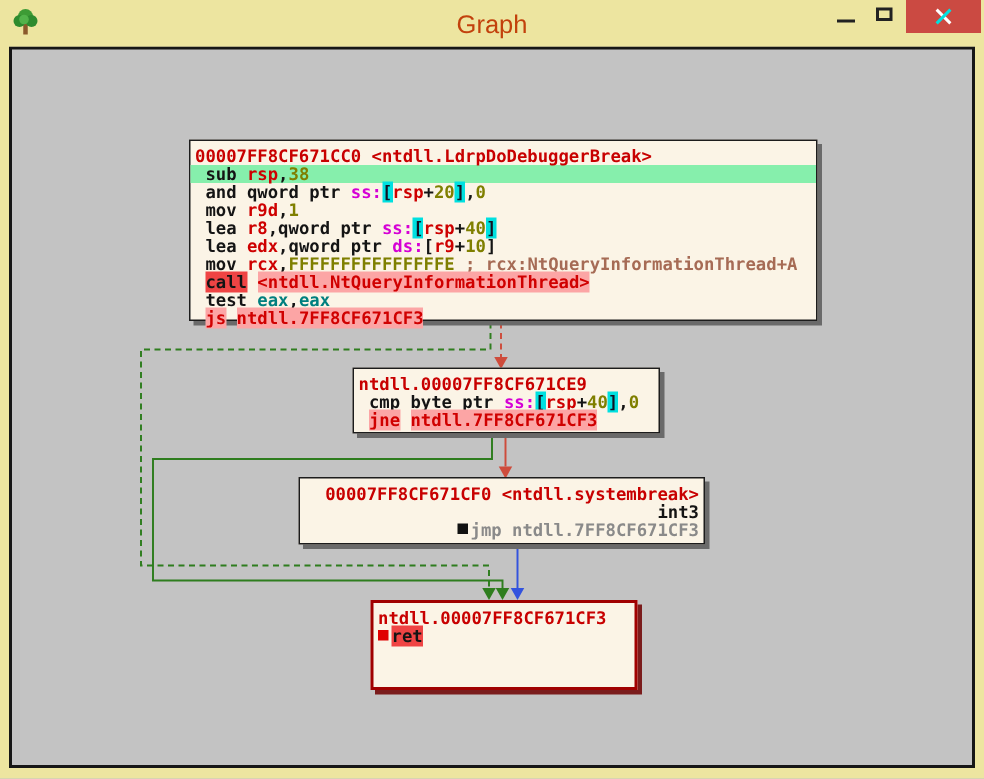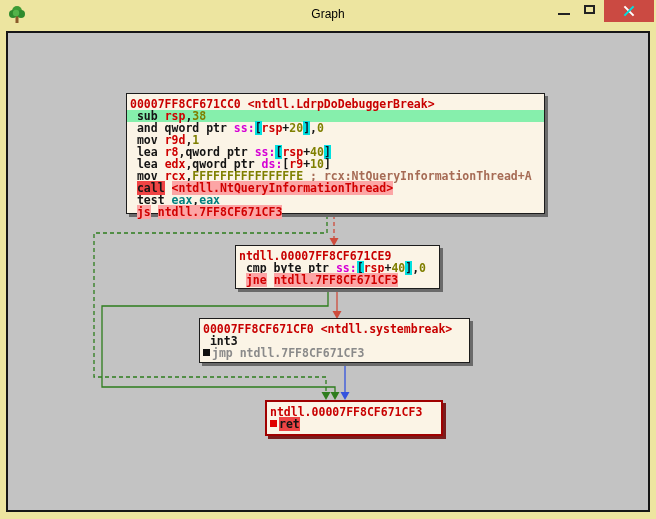--- a/index.html
+++ b/index.html
@@ -1,19 +1,19 @@
 <!DOCTYPE html>
 <html><head>
 <meta charset="utf-8">
 <style>
   html,body{margin:0;padding:0}
   body{width:656px;height:519px;position:relative;overflow:hidden;background:#EDE5A0;font-family:"Liberation Sans",sans-serif}
   .titlebar{position:absolute;left:0;top:0;right:0;height:31px;background:#EDE5A0;z-index:5}
   .app-icon{position:absolute;left:8px;top:5px}
-  .win-title{position:absolute;left:0;right:0;top:7px;text-align:center;font-size:12px;color:#000000}
+  .win-title{position:absolute;left:0;right:0;top:7px;text-align:center;font-size:17px;color:#c2410c}
   .controls{position:absolute;right:2px;top:0;display:flex;z-index:6}
   .ctl{position:relative;height:22px}
   .ctl.min{width:24px}
   .ctl.max{width:28px}
   .ctl.close{width:50px;background:#CB4A42}
   .min-glyph{position:absolute;left:6px;top:13px;width:12px;height:2px;background:#222}
   .max-glyph{position:absolute;left:8px;top:5px;width:11px;height:9px;border:2px solid #222;box-sizing:border-box}
   .xbar{position:absolute;left:50%;top:50%;width:13px;height:2px;background:#fff}
   .xbar.a{transform:translate(-50%,-50%) rotate(45deg)}
   .xbar.b{transform:translate(-50%,-50%) rotate(-45deg)}
@@ -76,15 +76,15 @@
     <polyline points="328,290 328,306 102,306 102,387 335,387 335,392" fill="none" stroke="#2E7D1E" stroke-width="1.3"></polyline>
     <path d="M330.5,392 L339.5,392 L335,400 Z" fill="#2E7D1E"></path>
     <polyline points="337,290 337,311" fill="none" stroke="#CE4C3C" stroke-width="1.3"></polyline>
     <path d="M332.5,311 L341.5,311 L337,319 Z" fill="#CE4C3C"></path>
     <polyline points="345,364 345,392" fill="none" stroke="#3353DE" stroke-width="1.3"></polyline>
     <path d="M340.5,392 L349.5,392 L345,400 Z" fill="#3353DE"></path>
   </svg>
 <div class="graph-layer">
     <div class="block" style="left: 126px; top: 93px; width: 419px; height: 121px;"><div class="row"><span class="ttl">00007FF8CF671CC0 &lt;ntdll.LdrpDoDebuggerBreak&gt;</span></div><div class="row sel"><span class="t"> sub </span><span class="r">rsp</span><span class="t">,</span><span class="n">38</span></div><div class="row"><span class="t"> and qword ptr </span><span class="s">ss:</span><span class="b">[</span><span class="r">rsp</span><span class="t">+</span><span class="n">20</span><span class="b">]</span><span class="t">,</span><span class="n">0</span></div><div class="row"><span class="t"> mov </span><span class="r">r9d</span><span class="t">,</span><span class="n">1</span></div><div class="row"><span class="t"> lea </span><span class="r">r8</span><span class="t">,qword ptr </span><span class="s">ss:</span><span class="b">[</span><span class="r">rsp</span><span class="t">+</span><span class="n">40</span><span class="b">]</span></div><div class="row"><span class="t"> lea </span><span class="r">edx</span><span class="t">,qword ptr </span><span class="s">ds:</span><span class="t">[</span><span class="r">r9</span><span class="t">+</span><span class="n">10</span><span class="t">]</span></div><div class="row"><span class="t"> mov </span><span class="r">rcx</span><span class="t">,</span><span class="n">FFFFFFFFFFFFFFFE</span><span class="c"> ; rcx:NtQueryInformationThread+A</span></div><div class="row"><span class="t"> </span><span class="hc">call</span><span class="t"> </span><span class="hy">&lt;ntdll.NtQueryInformationThread&gt;</span></div><div class="row"><span class="t"> test </span><span class="e">eax</span><span class="t">,</span><span class="e">eax</span></div><div class="row"><span class="t"> </span><span class="hy">js</span><span class="t"> </span><span class="hy">ntdll.7FF8CF671CF3</span></div></div>
     <div class="block" style="left: 235px; top: 245px; width: 205px; height: 44px;"><div class="row"><span class="ttl">ntdll.00007FF8CF671CE9</span></div><div class="row"><span class="t"> cmp byte ptr </span><span class="s">ss:</span><span class="b">[</span><span class="r">rsp</span><span class="t">+</span><span class="n">40</span><span class="b">]</span><span class="t">,</span><span class="n">0</span></div><div class="row"><span class="t"> </span><span class="hy">jne</span><span class="t"> </span><span class="hy">ntdll.7FF8CF671CF3</span></div></div>
-    <div class="block" style="left: 199px; top: 318px; width: 271px; height: 45px;"><div class="row"><span class="ttl">00007FF8CF671CF0 &lt;ntdll.systembreak&gt;</span></div><div class="row"><span class="t"> int3</span></div><div class="row"><span class="sq mkb"></span><span class="g">jmp ntdll.7FF8CF671CF3</span></div></div>
-    <div class="block accent" style="left: 265px; top: 400px; width: 178px; height: 36px;"><div class="row"><span class="ttl">ntdll.00007FF8CF671CF3</span></div><div class="row"><span class="sq mkr"></span><span class="hc">ret</span></div></div>
+    <div class="block" style="left: 199px; top: 318px; width: 271px; height: 45px; text-align: right;"><div class="row"><span class="ttl">00007FF8CF671CF0 &lt;ntdll.systembreak&gt;</span></div><div class="row"><span class="t"> int3</span></div><div class="row"><span class="sq mkb"></span><span class="g">jmp ntdll.7FF8CF671CF3</span></div></div>
+    <div class="block accent" style="left: 247px; top: 400px; width: 178px; height: 60px;"><div class="row"><span class="ttl">ntdll.00007FF8CF671CF3</span></div><div class="row"><span class="sq mkr"></span><span class="hc">ret</span></div></div>
   </div>
 
 </body></html>

